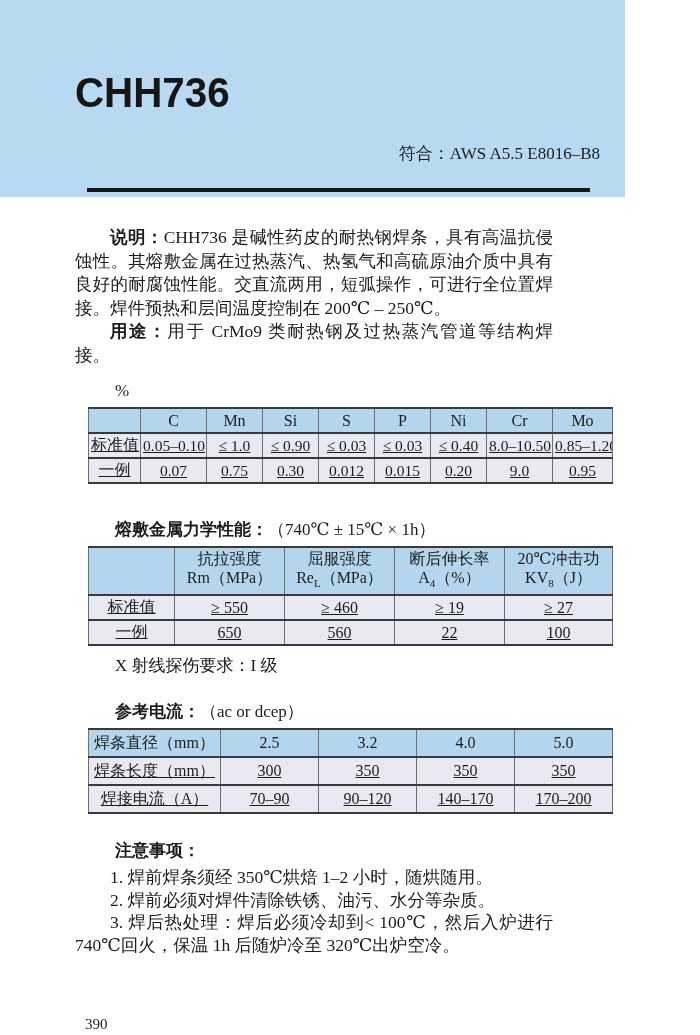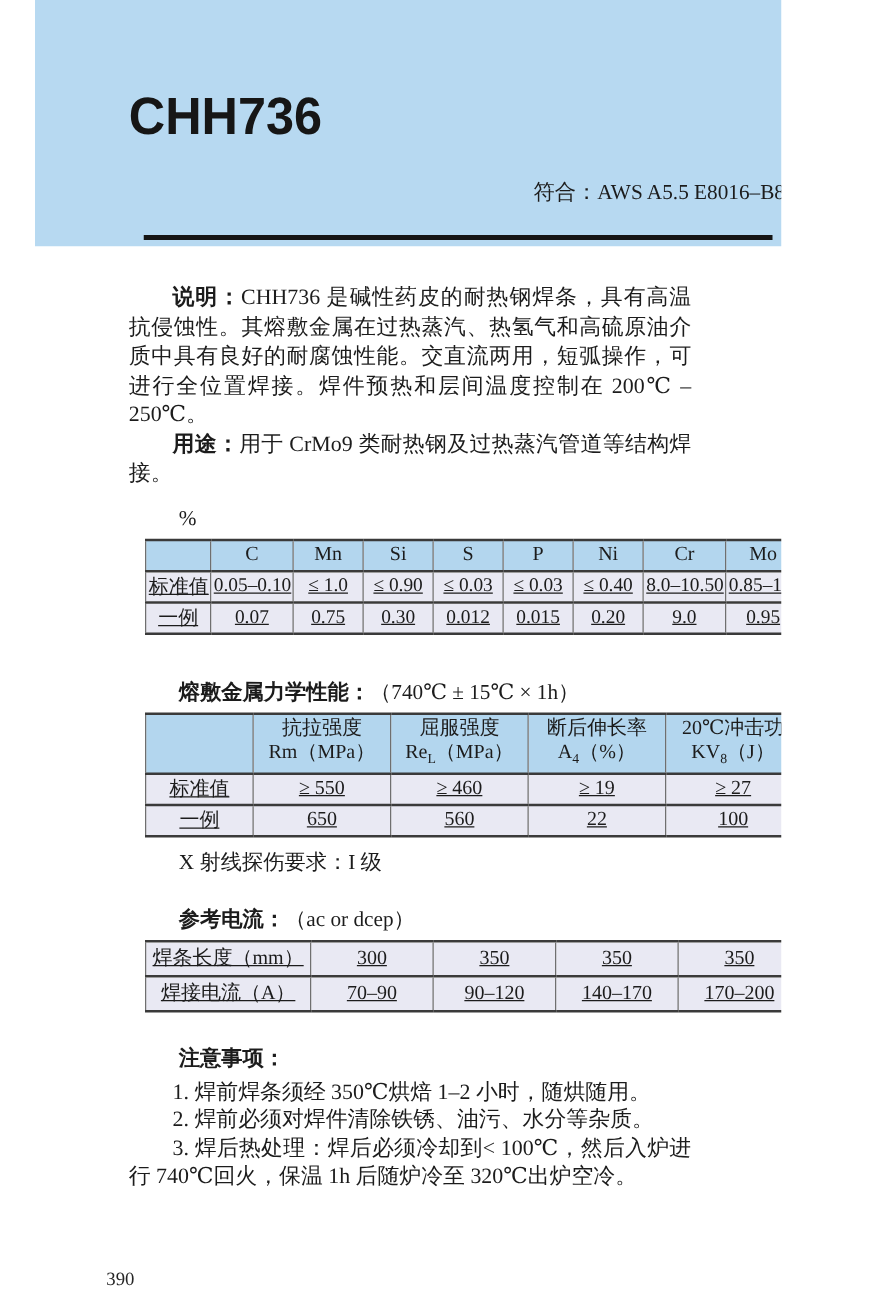--- a/index.html
+++ b/index.html
@@ -11,21 +11,20 @@
   html,body{background:#ffffff;}
   body{
     font-family:"Liberation Serif","DejaVu Serif",serif;
     color:#1c1c1c;
   }
   .page{
     position:relative;
     width:625px;height:1035px;
     background:#ffffff;
     overflow:hidden;
-    padding-left:28px;
   }
   
   .header{
     position:relative;
     width:700px;height:197px;
     background:var(--header-blue,#b7d9f1);
   }
   .product-title{
     position:absolute;left:75px;top:72px;
     font-family:"Liberation Sans","DejaVu Sans",sans-serif;
@@ -229,20 +228,27 @@
 
     <table class="tbl cur-tbl">
       <colgroup>
         <col style="width:132px">
           <col style="width:98px">
           <col style="width:98px">
           <col style="width:98px">
           <col style="width:98px">
       </colgroup>
       <tbody>
+          <tr>
+        <th class="rowlabel">焊条直径（mm）</th>
+        <th>2.5</th>
+        <th>3.2</th>
+        <th>4.0</th>
+        <th>5.0</th>
+      </tr>
       <tr>
         <td class="rowlabel">焊条长度（mm）</td>
         <td>300</td>
         <td>350</td>
         <td>350</td>
         <td>350</td>
       </tr>
       <tr>
         <td class="rowlabel">焊接电流（A）</td>
         <td>70–90</td>

